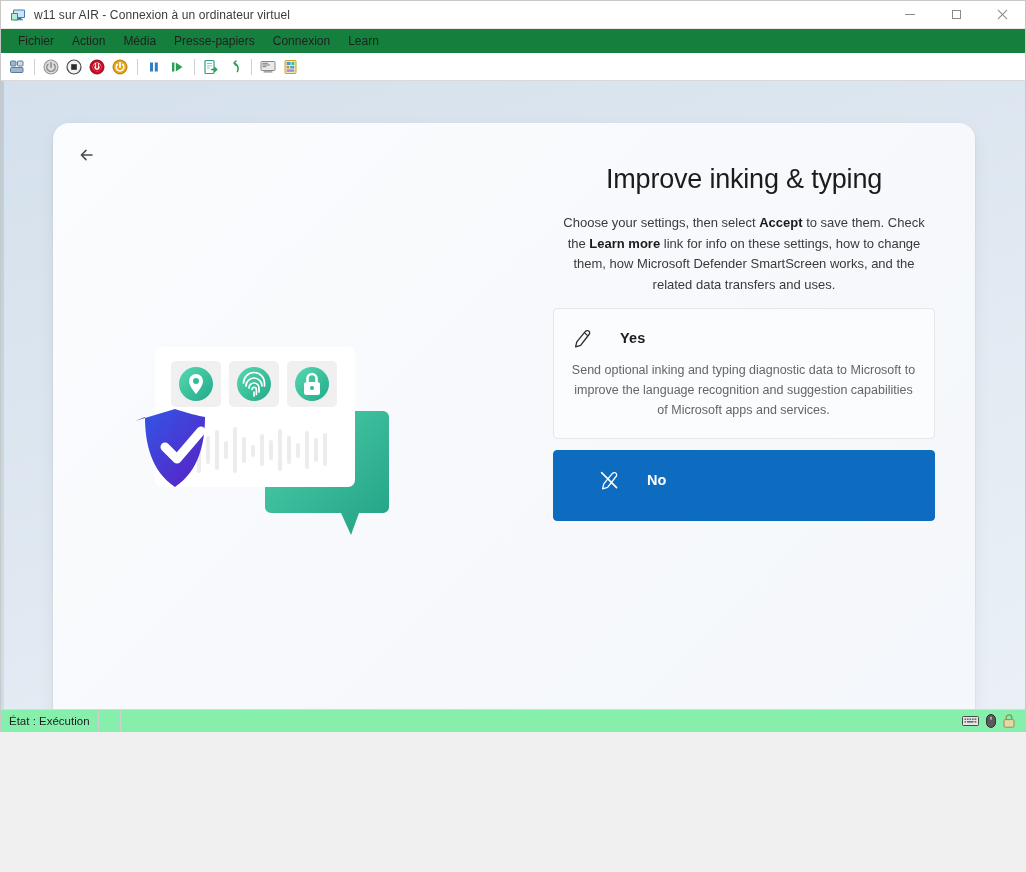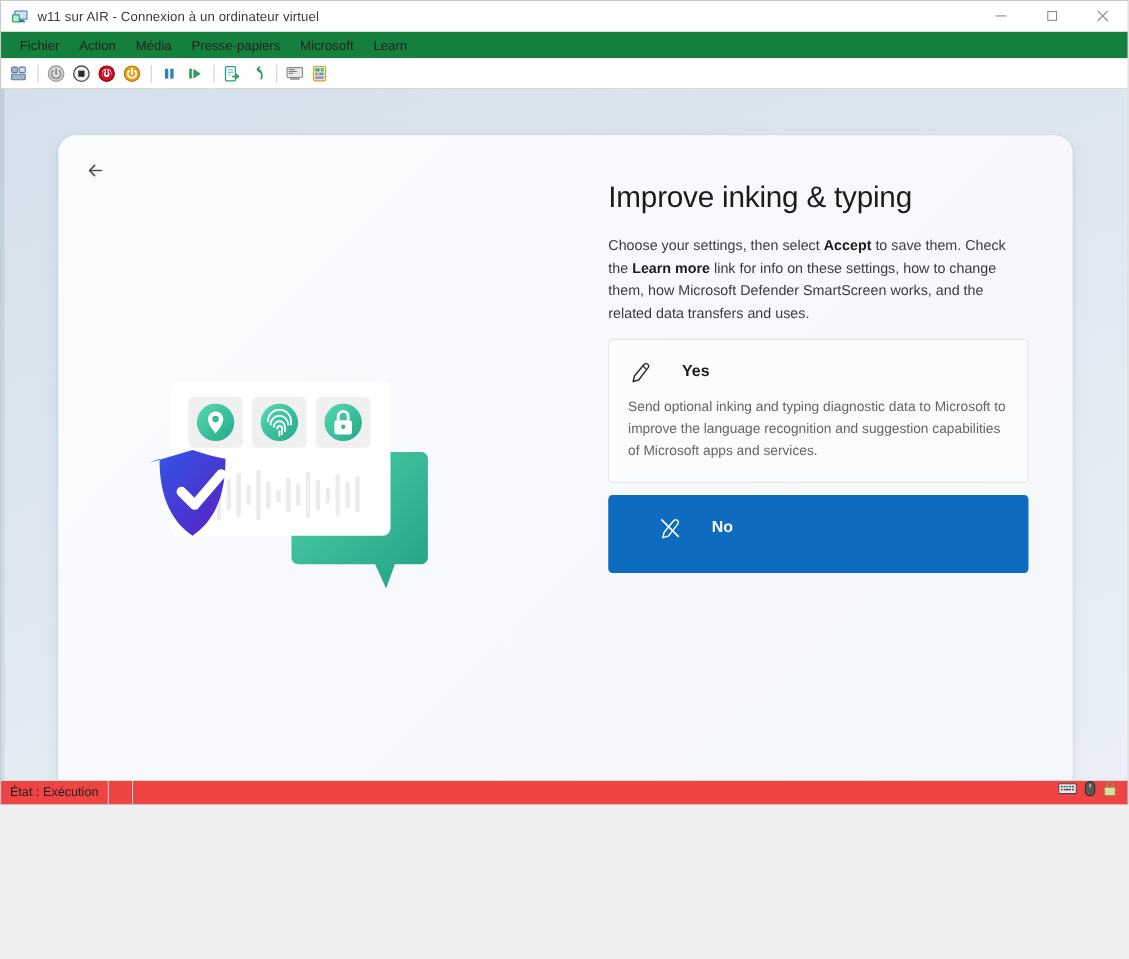--- a/index.html
+++ b/index.html
@@ -90,20 +90,21 @@
 
   
   .oobe-card {
     position: absolute;
     left: 52px; top: 42px;
     width: 922px; height: 672px;
     background: linear-gradient(135deg, #fbfcfe 0%, #f7f9fc 45%, #f4f7fb 100%);
     border-radius: 16px;
     box-shadow: 0 1px 3px rgba(0,0,0,.08), 0 6px 18px rgba(0,0,0,.06);
     overflow: hidden;
+    text-align: center;
   }
   .back-arrow {
     position: absolute; left: 14px; top: 12px;
     width: 40px; height: 40px;
     display: flex; align-items: center; justify-content: center;
     border-radius: 4px;
   }
 
   
   .illustration {
@@ -161,23 +162,23 @@
     display: flex; align-items: center; gap: 28px;
   }
   .oobe-bottom-btn {
     width: 30px; height: 30px;
     display: flex; align-items: center; justify-content: center;
   }
 
   
   .statusbar {
     height: 22px; min-height: 22px;
-    background: #ef4444;
+    background: #86efac;
     border-top: 1px solid #d9d9d9;
-    display: flex; align-items: flex-start;
+    display: flex; align-items: center;
     font-size: 11.5px; color: #1f1f1f;
   }
   .status-cell {
     padding: 0 8px; height: 100%;
     display: flex; align-items: center;
     border-right: 1px solid #d0d0d0;
     white-space: nowrap;
   }
   .status-cell.blank { width: 22px; }
   .status-spacer { flex: 1; }
@@ -213,21 +214,21 @@
     <div class="winbtn close">
       <span class="gl-close"></span>
     </div>
   </div>
 
   <div class="menubar">
     <div class="menu-item">Fichier</div>
     <div class="menu-item">Action</div>
     <div class="menu-item">Média</div>
     <div class="menu-item">Presse-papiers</div>
-    <div class="menu-item">Microsoft</div>
+    <div class="menu-item">Connexion</div>
     <div class="menu-item">Learn</div>
   </div>
 
   <div class="toolbar">
 
     <div class="tb-btn">
       <svg width="18" height="18" viewBox="0 0 18 18">
         <rect x="2.5" y="3" width="5.5" height="5" rx="1" fill="#9fb6cc" stroke="#5b7d9c" stroke-width="1"></rect>
         <rect x="9.5" y="3" width="5.5" height="5" rx="1" fill="#cfdce8" stroke="#5b7d9c" stroke-width="1"></rect>
         <rect x="2.5" y="9.5" width="12.5" height="5" rx="1" fill="#9fb6cc" stroke="#5b7d9c" stroke-width="1"></rect>

